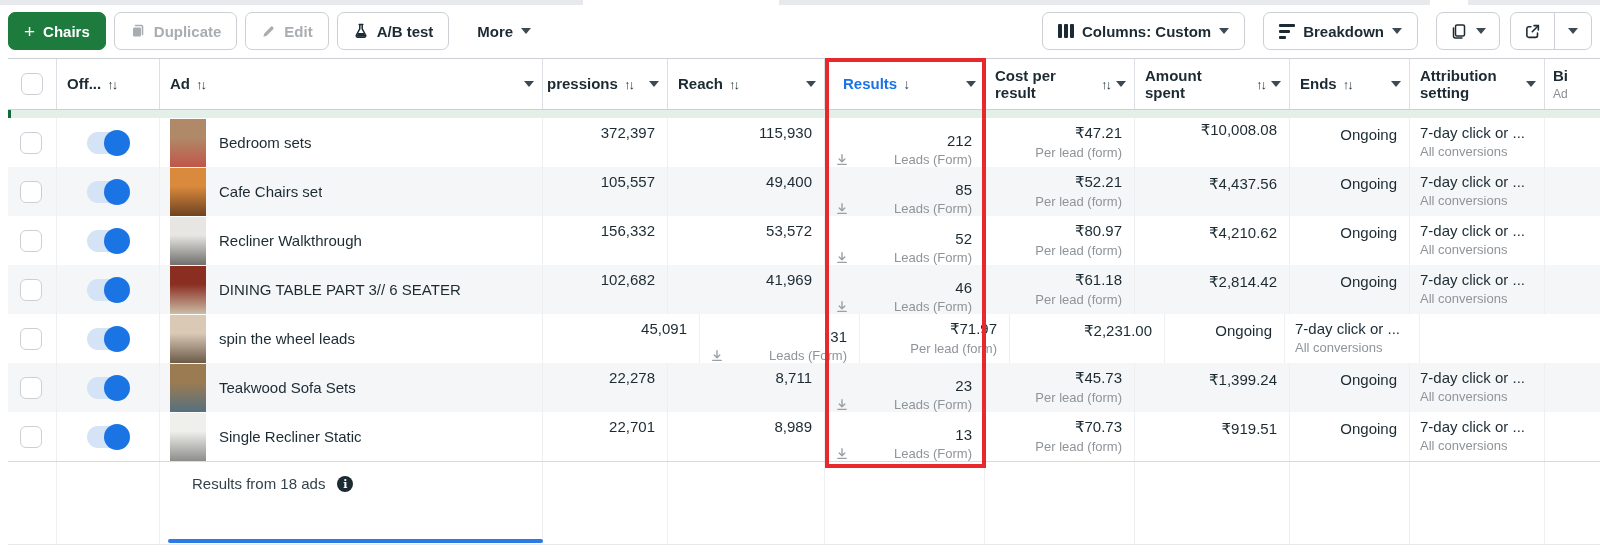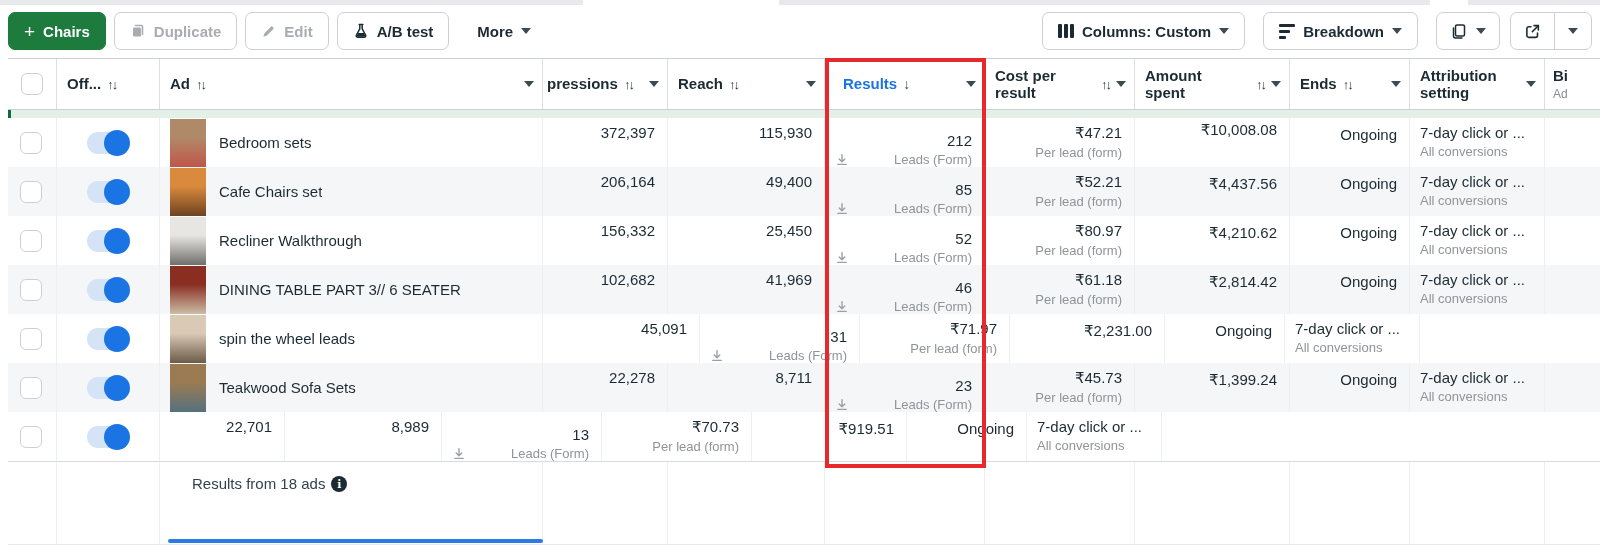--- a/index.html
+++ b/index.html
@@ -71,21 +71,21 @@
   .thumb { width:36px; height:48px; flex:0 0 36px; }
   .adname { font-size:15px; color:#1c2b33; cursor:pointer; white-space:nowrap; overflow:hidden; }
   .rescell { display:flex; align-items:flex-end; padding-top:8px; }
   .rescell .dl { margin-top:1px; }
   .rescell .stack { flex:1; text-align:right; }
   .attrcell { padding-top:6px; }
   .attrcell .main { white-space:nowrap; }
 
   .frow { display:flex; height:84px; background:#fff; border-top:1px solid #d8dbde; border-bottom:1px solid #e7e9eb; }
   .fcell { border-right:1px solid #edeff1; }
-  .fsummary { display:flex; align-items:flex-start; gap:6px; padding:13px 0 0 32px; font-size:15px; font-weight:400; color:#33424c; }
+  .fsummary { display:flex; align-items:flex-start; gap:12px; padding:13px 0 0 32px; font-size:15px; font-weight:400; color:#33424c; }
   .info { width:16px; height:16px; border-radius:50%; background:#1c2b33; color:#fff; font-size:11px; font-weight:700; display:inline-flex; align-items:center; justify-content:center; font-family:"DejaVu Serif",serif; margin-top:1px; }
 
   .redbox { position:absolute; left:825px; top:58px; width:161px; height:410px; border:4px solid #e7282d; pointer-events:none; z-index:30; }
   .hscroll { position:absolute; left:168px; top:539px; width:375px; height:4px; background:#2c7be5; border-radius:2px; z-index:20; }
 </style>
 </head>
 <body>
 
 <div class="stage">
 
@@ -288,21 +288,21 @@
     </div>
     <div class="cell c-off offcell">
       <span class="toggle">
               <span class="knob"></span>
             </span>
     </div>
     <div class="cell c-ad adcell">
       <span class="thumb" style="background: linear-gradient(rgb(217, 138, 61) 0%, rgb(217, 138, 61) 38%, rgb(110, 66, 32) 100%);"></span>
       <span class="adname">Cafe Chairs set</span>
     </div>
-    <div class="cell c-impr num">206,164</div>
+    <div class="cell c-impr num">105,557</div>
     <div class="cell c-reach num">49,400</div>
     <div class="cell c-results rescell">
       <span class="dl">
         <svg class="gly" width="14" height="14" viewBox="0 0 16 16">
                 <path d="M8 2v7.5M4.8 6.8L8 10l3.2-3.2" fill="none" stroke="#9aa0a6" stroke-width="1.6" stroke-linecap="round" stroke-linejoin="round"></path>
                 <path d="M3.2 13h9.6" stroke="#9aa0a6" stroke-width="1.6" stroke-linecap="round"></path>
               </svg>
       </span>
       <span class="stack">
         <span>85</span>
@@ -329,21 +329,21 @@
     <div class="cell c-off offcell">
       <span class="toggle">
               <span class="knob"></span>
             </span>
     </div>
     <div class="cell c-ad adcell">
       <span class="thumb" style="background: linear-gradient(rgb(232, 230, 226) 0%, rgb(232, 230, 226) 38%, rgb(111, 111, 109) 100%);"></span>
       <span class="adname">Recliner Walkthrough</span>
     </div>
     <div class="cell c-impr num">156,332</div>
-    <div class="cell c-reach num">25,450</div>
+    <div class="cell c-reach num">53,572</div>
     <div class="cell c-results rescell">
       <span class="dl">
         <svg class="gly" width="14" height="14" viewBox="0 0 16 16">
                 <path d="M8 2v7.5M4.8 6.8L8 10l3.2-3.2" fill="none" stroke="#9aa0a6" stroke-width="1.6" stroke-linecap="round" stroke-linejoin="round"></path>
                 <path d="M3.2 13h9.6" stroke="#9aa0a6" stroke-width="1.6" stroke-linecap="round"></path>
               </svg>
       </span>
       <span class="stack">
         <span>52</span>
         <span class="sub">Leads (Form)</span>
@@ -482,20 +482,24 @@
   </div>
 
   <div class="row">
     <div class="cell c-check cellcenter">
       <span class="checkbox"></span>
     </div>
     <div class="cell c-off offcell">
       <span class="toggle">
               <span class="knob"></span>
             </span>
+    </div>
+    <div class="cell c-ad adcell">
+      <span class="thumb" style="background: linear-gradient(rgb(239, 239, 236) 0%, rgb(239, 239, 236) 38%, rgb(141, 141, 137) 100%);"></span>
+      <span class="adname">Single Recliner Static</span>
     </div>
     <div class="cell c-impr num">22,701</div>
     <div class="cell c-reach num">8,989</div>
     <div class="cell c-results rescell">
       <span class="dl">
         <svg class="gly" width="14" height="14" viewBox="0 0 16 16">
                 <path d="M8 2v7.5M4.8 6.8L8 10l3.2-3.2" fill="none" stroke="#9aa0a6" stroke-width="1.6" stroke-linecap="round" stroke-linejoin="round"></path>
                 <path d="M3.2 13h9.6" stroke="#9aa0a6" stroke-width="1.6" stroke-linecap="round"></path>
               </svg>
       </span>

